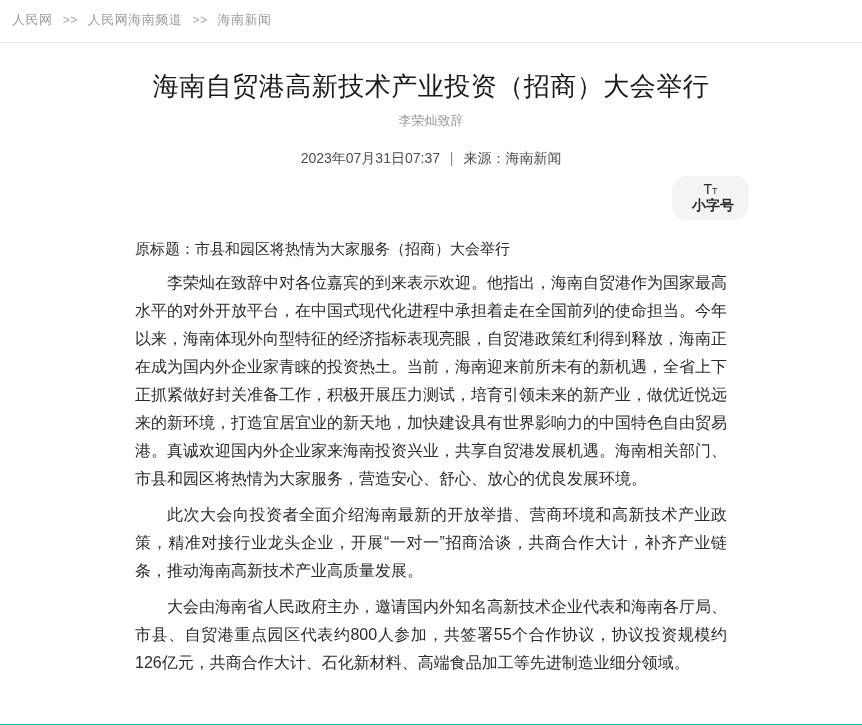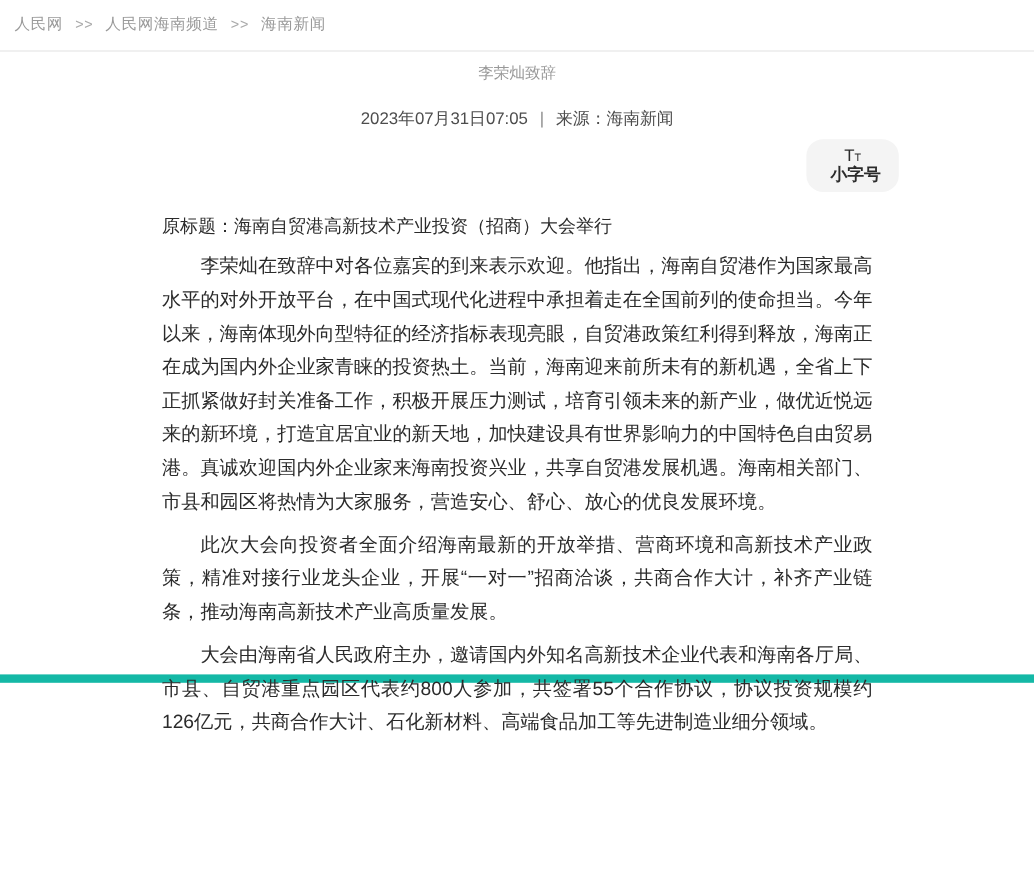--- a/index.html
+++ b/index.html
@@ -3,23 +3,23 @@
 <meta charset="utf-8">
 <style>
   * { margin: 0; padding: 0; box-sizing: border-box; }
   html, body {
     width: 862px; height: 725px;
     background: #ffffff;
     font-family: "Liberation Sans", "DejaVu Sans", sans-serif;
     overflow: hidden;
   }
   .page {
-    width: 862px; height: 569px;
+    width: 862px; height: 725px;
     background: #ffffff;
-    border-bottom: 7px solid #14b8a6;
+    border-bottom: 1px solid #14b8a6;
   }
   
   .breadcrumb {
     padding: 11px 12px 13px 12px;
     font-size: 13px;
     color: #9a9a9a;
     letter-spacing: 0.5px;
   }
   .breadcrumb a {
     color: #9a9a9a;
@@ -112,39 +112,40 @@
     <span class="sep">&gt;&gt;</span>
     <a>人民网海南频道</a>
     <span class="sep">&gt;&gt;</span>
     <a>海南新闻</a>
   </div>
 
   <div class="top-divider"></div>
 
   <div class="article">
 
+    <h1 class="article-title">海南自贸港高新技术产业投资（招商）大会举行</h1>
 
     <div class="article-subtitle">李荣灿致辞</div>
 
     <div class="article-meta">
-      <span>2023年07月31日07:05</span>
+      <span>2023年07月31日07:37</span>
       <span class="meta-sep">|</span>
       <span>来源：</span><span>海南新闻</span>
     </div>
 
     <div class="toolbar">
       <button class="font-size-btn">
         <span>
           <span class="t-big">T</span><span class="t-small">T</span>
         </span>
         <span class="btn-label">小字号</span>
       </button>
     </div>
 
-    <div class="original-title">原标题：海南自贸港高新技术产业投资（招商）大会举行</div>
+    <div class="original-title">原标题：市县和园区将热情为大家服务（招商）大会举行</div>
 
     <div class="article-body">
       <p>李荣灿在致辞中对各位嘉宾的到来表示欢迎。他指出，海南自贸港作为国家最高水平的对外开放平台，在中国式现代化进程中承担着走在全国前列的使命担当。今年以来，海南体现外向型特征的经济指标表现亮眼，自贸港政策红利得到释放，海南正在成为国内外企业家青睐的投资热土。当前，海南迎来前所未有的新机遇，全省上下正抓紧做好封关准备工作，积极开展压力测试，培育引领未来的新产业，做优近悦远来的新环境，打造宜居宜业的新天地，加快建设具有世界影响力的中国特色自由贸易港。真诚欢迎国内外企业家来海南投资兴业，共享自贸港发展机遇。海南相关部门、市县和园区将热情为大家服务，营造安心、舒心、放心的优良发展环境。</p>
       <p>此次大会向投资者全面介绍海南最新的开放举措、营商环境和高新技术产业政策，精准对接行业龙头企业，开展“一对一”招商洽谈，共商合作大计，补齐产业链条，推动海南高新技术产业高质量发展。</p>
       <p>大会由海南省人民政府主办，邀请国内外知名高新技术企业代表和海南各厅局、市县、自贸港重点园区代表约800人参加，共签署55个合作协议，协议投资规模约126亿元，共商合作大计、石化新材料、高端食品加工等先进制造业细分领域。</p>
 
     </div>
 
   </div>
 

